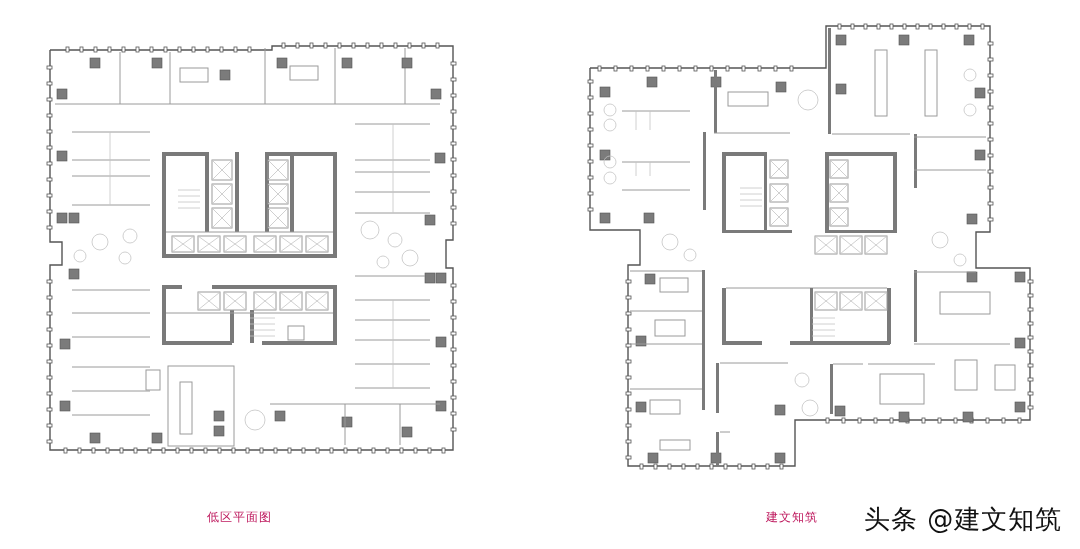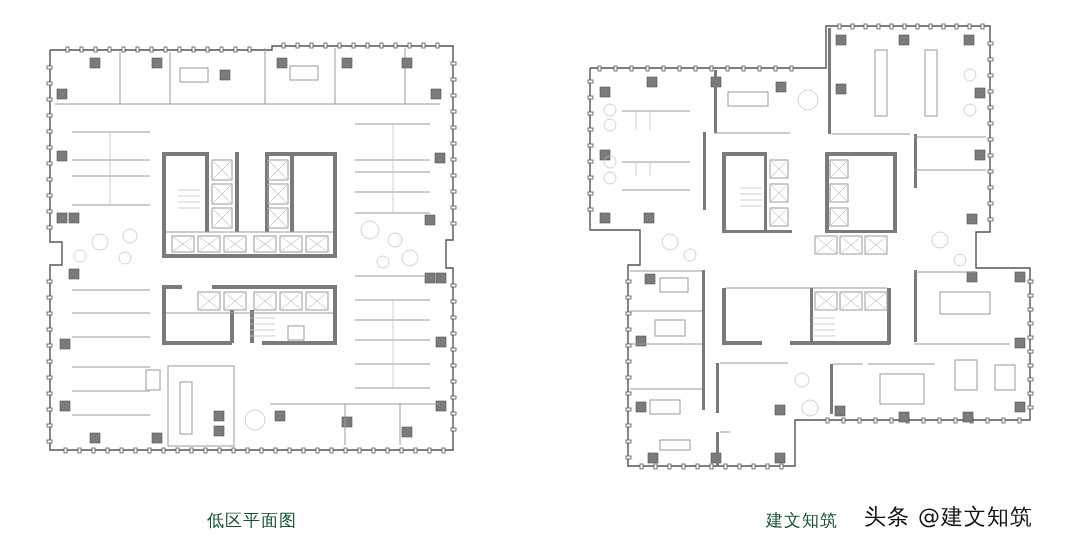--- a/index.html
+++ b/index.html
@@ -1,19 +1,19 @@
 <!DOCTYPE html>
 <html><head>
 <meta charset="utf-8">
 <style>
   html, body { margin: 0; padding: 0; background: #ffffff; }
   body { width: 1080px; height: 549px; position: relative; overflow: hidden; font-family: "DejaVu Sans", sans-serif; }
   .plan { position: absolute; }
-  .caption { position: absolute; font-size: 17px; color: #14532d; letter-spacing: 1px; font-family: Liberation Serif, serif; }
-  .watermark { position: absolute; font-size: 22px; color: #111; font-family: "DejaVu Sans", sans-serif; letter-spacing: 1px; }
+  .caption { position: absolute; font-size: 12px; color: #be185d; letter-spacing: 1px; font-family: Liberation Serif, serif; }
+  .watermark { position: absolute; font-size: 26px; color: #111; font-family: "DejaVu Sans", sans-serif; letter-spacing: 1px; }
   svg { display: block; }
   .wall { fill: #7a7a7a; }
   .thin { stroke: #9a9a9a; stroke-width: 1; fill: none; }
   .faint { stroke: #c4c4c4; stroke-width: 0.8; fill: none; }
   .col { fill: #7b7b7b; stroke: #555; stroke-width: 0.6; }
   .ext { stroke: #555; stroke-width: 1.4; fill: none; }
   .mull { fill: #fff; stroke: #555; stroke-width: 0.8; }
 </style>
 </head>
 <body>

